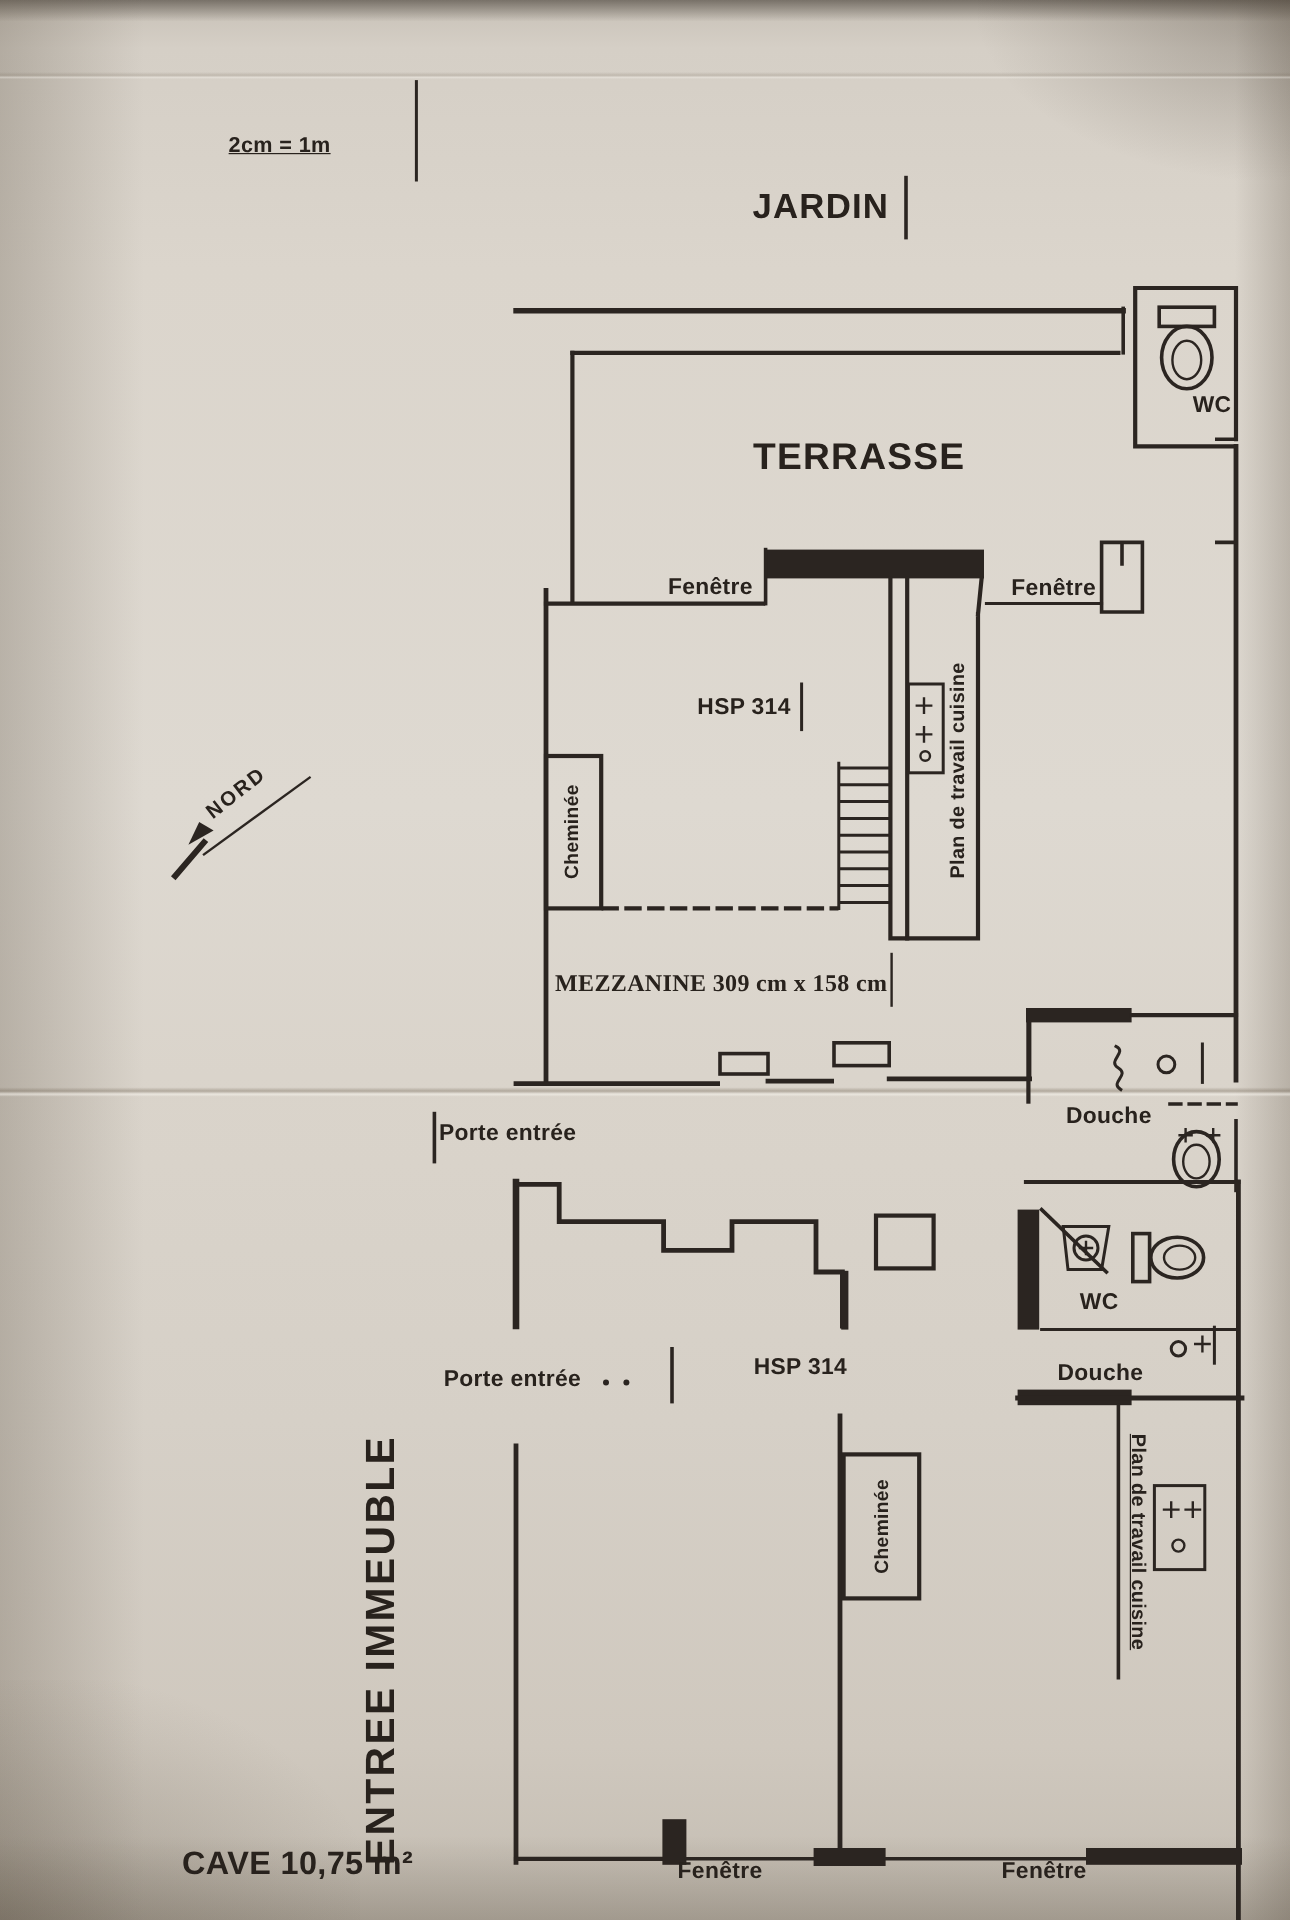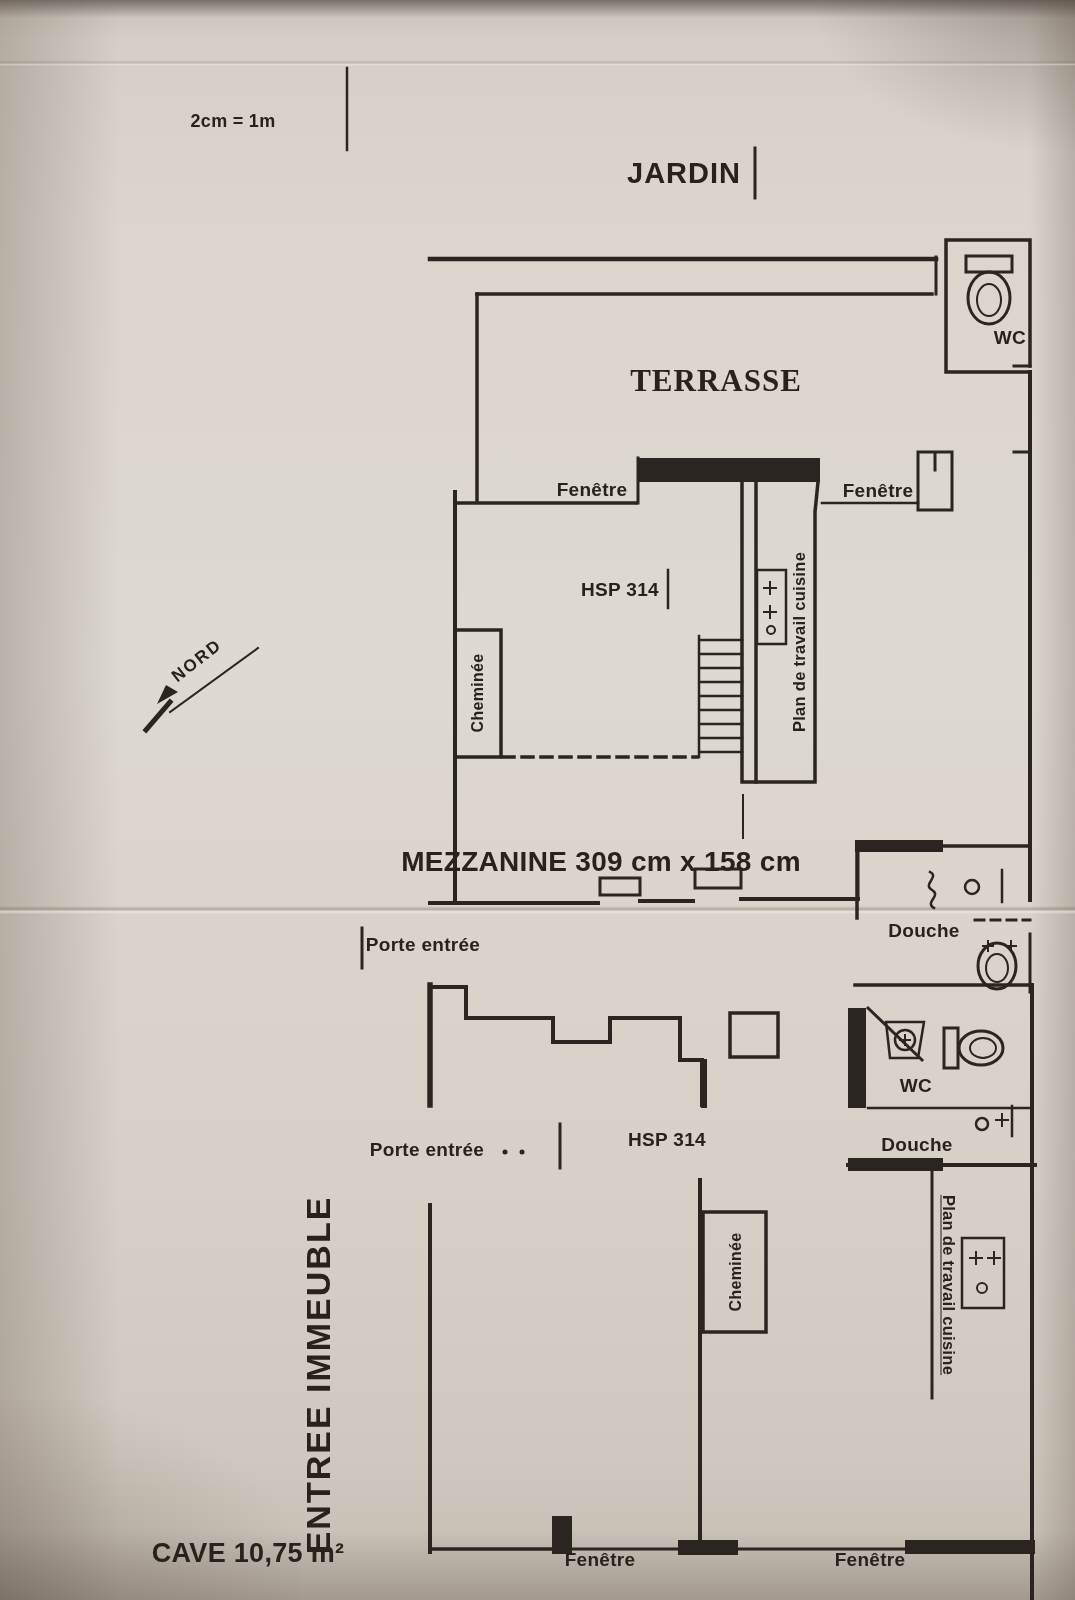--- a/index.html
+++ b/index.html
@@ -184,41 +184,41 @@
       </g>
 
       <g>
         <path d="M146,730 L170,702" stroke-width="5"></path>
         <path d="M178,692 L157,704 L166,685 Z" fill="#2b2521" stroke="none"></path>
         <path d="M170,712 L258,648" stroke-width="2"></path>
       </g>
     </g>
   </svg>
 
-  <div class="lbl" style="left:233px;top:121px;font-size:18px;">2cm = 1m</div>
+  <div class="lbl" style="left:233px;top:121px;font-size:18px;text-decoration:underline;">2cm = 1m</div>
 
   <div class="lbl rot-nord" style="left:197px;top:661px;font-size:17px;letter-spacing:2px;">NORD</div>
 
   <div class="lbl" style="left:684px;top:173px;font-size:29px;letter-spacing:1px;">JARDIN</div>
 
-  <div class="lbl" style="left:716px;top:381px;font-size:31px;letter-spacing:1px;font-family:Liberation Serif, serif;">TERRASSE</div>
+  <div class="lbl" style="left:716px;top:381px;font-size:31px;letter-spacing:1px;">TERRASSE</div>
 
   <div class="lbl" style="left:1010px;top:338px;font-size:19px;">WC</div>
 
   <div class="lbl" style="left:592px;top:490px;font-size:19px;">Fenêtre</div>
 
   <div class="lbl" style="left:878px;top:491px;font-size:19px;">Fenêtre</div>
 
   <div class="lbl" style="left:620px;top:590px;font-size:19px;">HSP 314</div>
 
   <div class="lbl rot-ccw" style="left:478px;top:693px;font-size:16px;">Cheminée</div>
 
   <div class="lbl rot-ccw" style="left:799px;top:642px;font-size:16.5px;">Plan de travail cuisine</div>
 
-  <div class="lbl" style="left:601px;top:862px;font-size:28px;">MEZZANINE 309 cm x 158 cm</div>
+  <div class="lbl" style="left:601px;top:820px;font-size:20px;font-family:Liberation Serif, serif;">MEZZANINE 309 cm x 158 cm</div>
 
   <div class="lbl" style="left:924px;top:931px;font-size:19px;">Douche</div>
 
   <div class="lbl" style="left:423px;top:945px;font-size:19px;">Porte entrée</div>
 
   <div class="lbl" style="left:427px;top:1150px;font-size:19px;">Porte entrée</div>
 
   <div class="lbl" style="left:667px;top:1140px;font-size:19px;">HSP 314</div>
 
   <div class="lbl" style="left:916px;top:1086px;font-size:19px;">WC</div>

